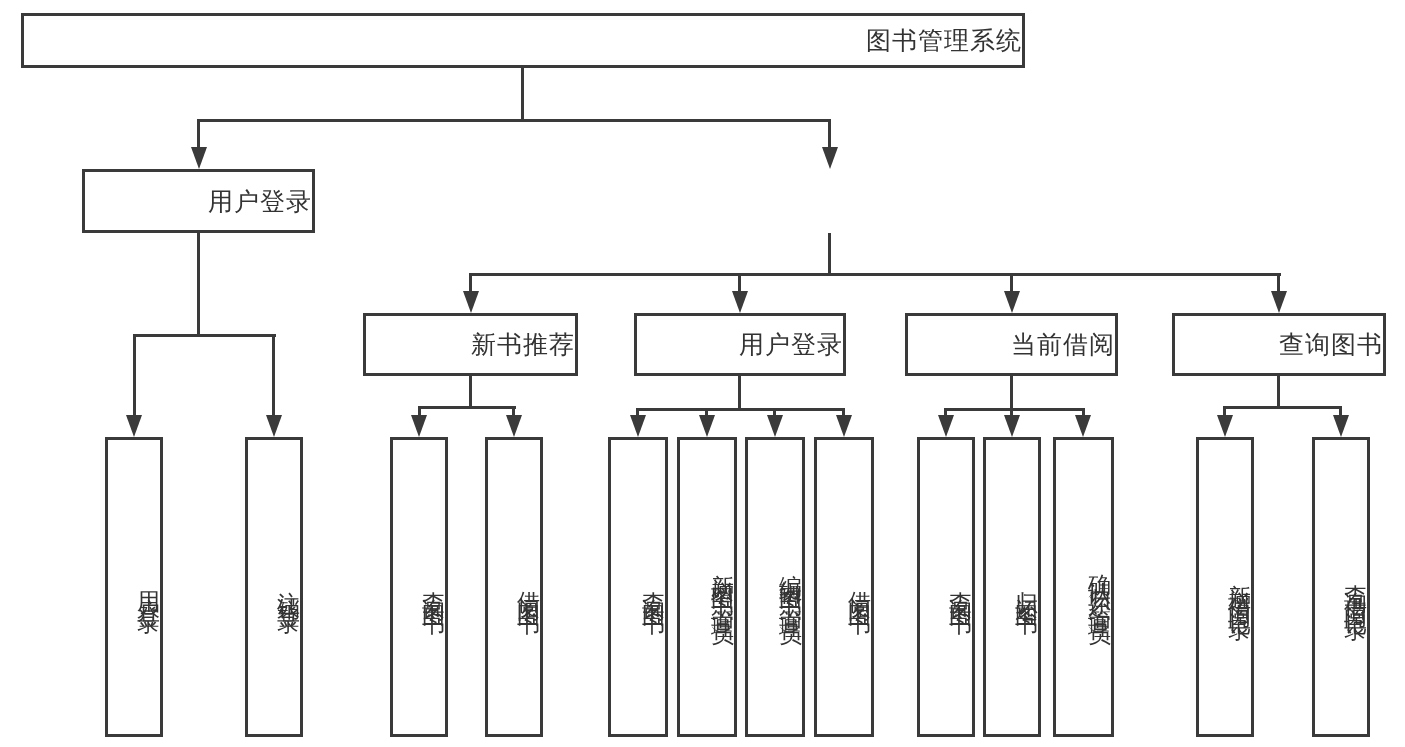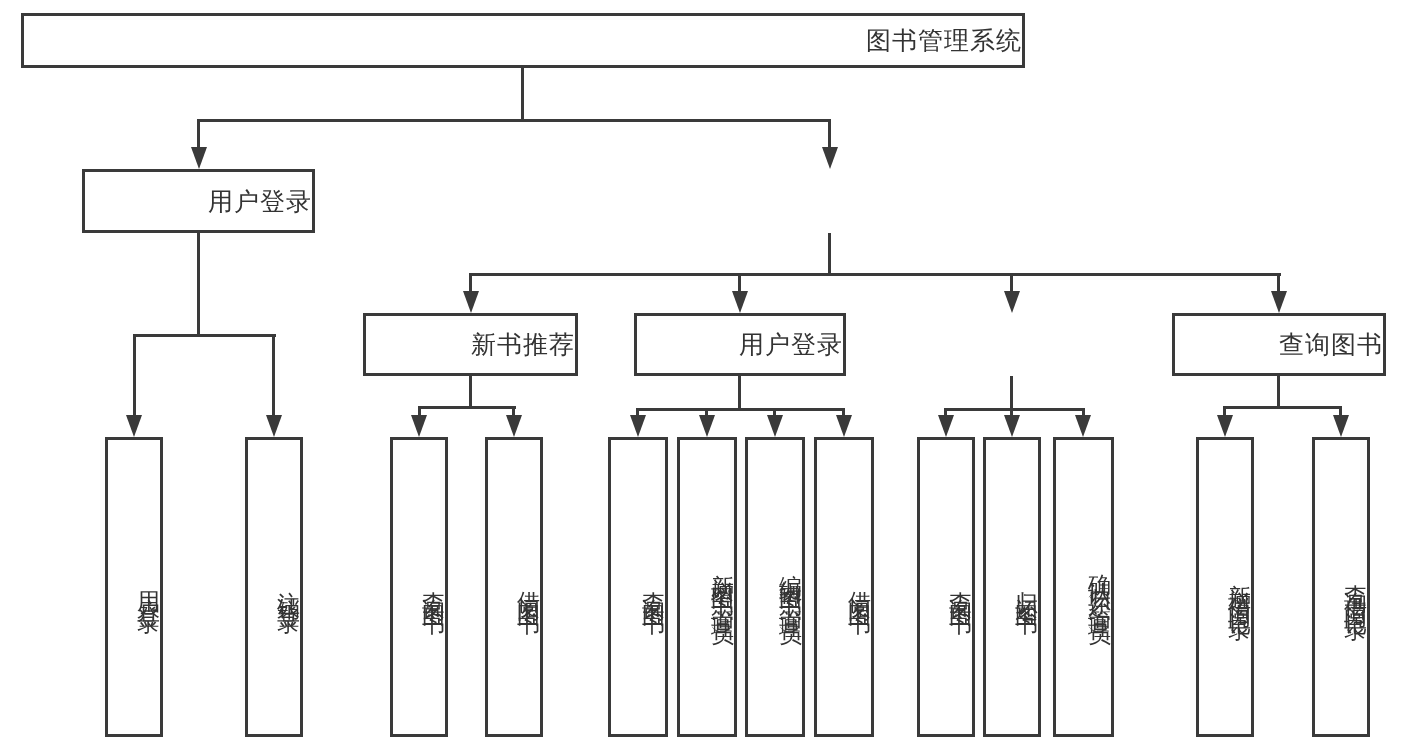--- a/index.html
+++ b/index.html
@@ -57,20 +57,23 @@
 
 
   <div class="box" style="left:363px;top:313px;width:215px;height:63px">
     <span class="lbl">新书推荐</span>
   </div>
 
   <div class="box" style="left:634px;top:313px;width:212px;height:63px">
     <span class="lbl">用户登录</span>
   </div>
 
+  <div class="box" style="left:905px;top:313px;width:213px;height:63px">
+    <span class="lbl">当前借阅</span>
+  </div>
 
   <div class="box" style="left:1172px;top:313px;width:214px;height:63px">
     <span class="lbl">查询图书</span>
   </div>
 
   <div class="box" style="left:105px;top:437px;width:58px;height:300px">
     <span class="vlbl">用户登录</span>
   </div>
 
   <div class="box" style="left:245px;top:437px;width:58px;height:300px">

